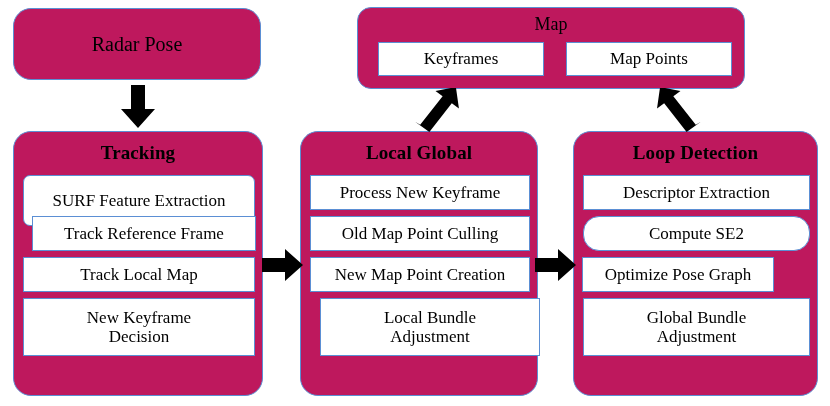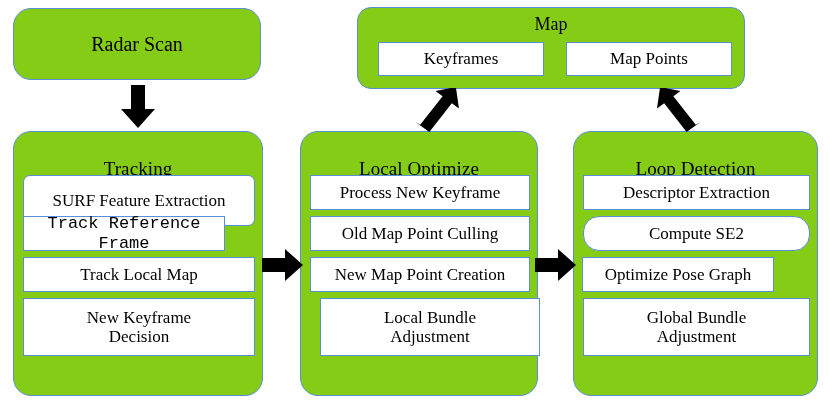--- a/index.html
+++ b/index.html
@@ -14,21 +14,21 @@
     background: #ffffff;
     font-family: "Liberation Serif", "DejaVu Serif", serif;
     overflow: hidden;
   }
 
   
   .rbox {
     position: absolute;
     border: 1.6px solid #5B8FD4;
     border-radius: 18px;
-    background: #84cc16;
+    background: #be185d;
     box-sizing: border-box;
   }
   .sbox {
     position: absolute;
     border: 1.4px solid #5B8FD4;
     background: #ffffff;
     box-sizing: border-box;
     display: flex;
     align-items: center;
     justify-content: center;
@@ -37,25 +37,24 @@
     color: #000000;
     font-size: 17px;
     white-space: pre-line;
   }
 
   .col-title {
     position: absolute;
     width: 100%;
     left: 0;
     text-align: center;
-    font-weight: normal;
+    font-weight: bold;
     font-size: 19px;
     color: #000000;
     letter-spacing: 0.1px;
-    margin-top: 16px;
   }
 
   .plain-label {
     position: absolute;
     width: 100%;
     left: 0;
     text-align: center;
     font-size: 18px;
     color: #000000;
   }
@@ -75,52 +74,52 @@
     position: absolute;
   }
   .arrow svg { display: block; }
 </style>
 </head>
 <body>
 
 <div id="canvas">
 
   <div class="rbox" style="left:13px; top:8px; width:248px; height:72px;">
-    <div class="centered-text" style="left:0; top:0; width:100%; height:100%;">Radar Scan</div>
+    <div class="centered-text" style="left:0; top:0; width:100%; height:100%;">Radar Pose</div>
   </div>
 
   <div class="rbox" style="left:357px; top:7px; width:388px; height:82px; border-radius:14px;">
     <div class="plain-label" style="top:6px;">Map</div>
     <div class="sbox" style="left:20px; top:34px; width:166px; height:34px;">
       <span>Keyframes</span>
     </div>
     <div class="sbox" style="left:208px; top:34px; width:166px; height:34px;">
       <span>Map Points</span>
     </div>
   </div>
 
   <div class="rbox" style="left:13px; top:131px; width:250px; height:265px;">
     <div class="col-title" style="top:10px;">Tracking</div>
     <div class="sbox" style="left:9px; top:43px; width:232px; height:51px;border-radius:7px;">
       <span>SURF Feature Extraction</span>
     </div>
-    <div class="sbox" style="left:9px; top:84px; width:202px; height:35px;font-family:Liberation Mono, monospace;">
+    <div class="sbox" style="left:18px; top:84px; width:224px; height:35px;">
       <span>Track Reference Frame</span>
     </div>
     <div class="sbox" style="left:9px; top:125px; width:232px; height:35px;">
       <span>Track Local Map</span>
     </div>
     <div class="sbox" style="left:9px; top:166px; width:232px; height:58px;">
       <span>New Keyframe
 Decision</span>
     </div>
   </div>
 
   <div class="rbox" style="left:300px; top:131px; width:238px; height:265px;">
-    <div class="col-title" style="top:10px;">Local Optimize</div>
+    <div class="col-title" style="top:10px;">Local Global</div>
     <div class="sbox" style="left:9px; top:43px; width:220px; height:35px;">
       <span>Process New Keyframe</span>
     </div>
     <div class="sbox" style="left:9px; top:84px; width:220px; height:35px;">
       <span>Old Map Point Culling</span>
     </div>
     <div class="sbox" style="left:9px; top:125px; width:220px; height:35px;">
       <span>New Map Point Creation</span>
     </div>
     <div class="sbox" style="left:9px; top:166px; width:220px; height:58px;margin-left:10px;">

